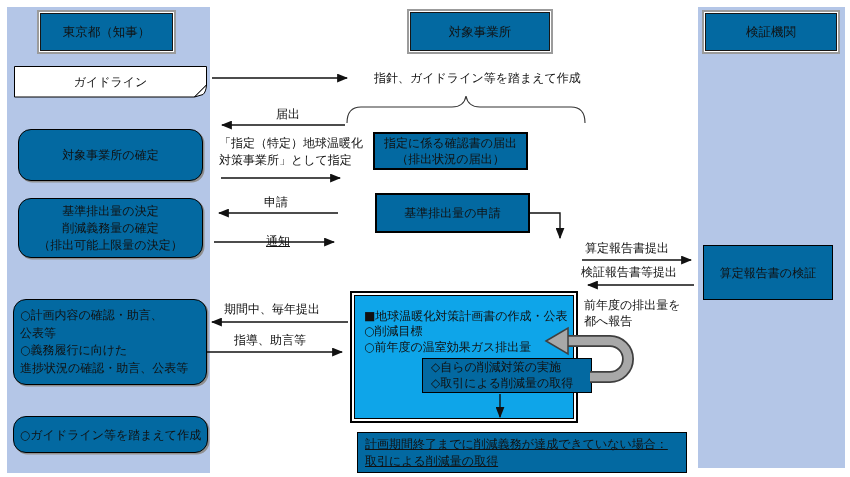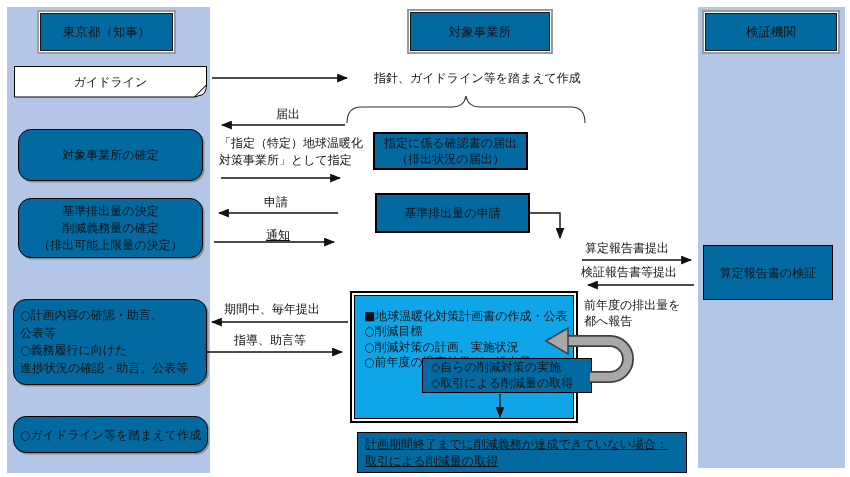--- a/index.html
+++ b/index.html
@@ -85,21 +85,20 @@
   <span class="pre">指定に係る確認書の届出
 （排出状況の届出）</span>
 </div>
 <div class="box b2 z2" style="left:375px; top:193px; width:155px; height:40px;">
   <span>基準排出量の申請</span>
 </div>
 
 <div class="mainbox" style="left:350px; top:243px; width:228px; height:132px; padding:16px 0 0 12px;">
   <div class="pline">■地球温暖化対策計画書の作成・公表</div>
   <div class="pline">○削減目標</div>
-  <div class="pline">○削減対策の計画、実施状況</div>
   <div class="pline">○前年度の温室効果ガス排出量</div>
 </div>
 
 <div class="box pre leftText z2" style="left:422px; top:358px; width:170px; height:35px; line-height:15.5px; padding-left:8px; text-align:left; border-width:1.4px;">
   <span class="pre">◇自らの削減対策の実施
 ◇取引による削減量の取得</span>
 </div>
 
 <div class="box pre leftText z2" style="left:357px; top:432px; width:330px; height:41px; line-height:16.5px; padding:2px 7px; text-align:left; border-width:1.5px;text-decoration:underline;">
   <span class="pre">計画期間終了までに削減義務が達成できていない場合：
@@ -108,21 +107,21 @@
 
 <div class="box z2" style="left:703px; top:245px; width:130px; height:55px; border-width:1.5px;">
   <span>算定報告書の検証</span>
 </div>
 
 <div class="lbl" style="left:374px; top:70px; width:230px;">指針、ガイドライン等を踏まえて作成</div>
 <div class="lbl ctr" style="left:258px; top:106px; width:60px;">届出</div>
 <div class="lbl" style="left:219px; top:135px; width:155px; line-height:16.5px;">「指定（特定）地球温暖化
 対策事業所」として指定</div>
 <div class="lbl ctr" style="left:248px; top:194px; width:56px;">申請</div>
-<div class="lbl ctr" style="left:250px; top:227px; width:56px;text-decoration:underline;">通知</div>
+<div class="lbl ctr" style="left:250px; top:233px; width:56px;text-decoration:underline;">通知</div>
 <div class="lbl" style="left:585px; top:240px; width:110px;">算定報告書提出</div>
 <div class="lbl" style="left:581px; top:264px; width:116px;">検証報告書等提出</div>
 <div class="lbl" style="left:584px; top:297px; width:112px; line-height:16px;">前年度の排出量を
 都へ報告</div>
 <div class="lbl" style="left:224px; top:301px; width:122px;">期間中、毎年提出</div>
 <div class="lbl" style="left:234px; top:332px; width:100px;">指導、助言等</div>
 
 <svg id="overlay" width="850" height="477" viewBox="0 0 850 477">
   <defs>
     <marker id="ah" viewBox="0 0 10 8" refX="9" refY="4" markerWidth="11" markerHeight="9" orient="auto-start-reverse" markerUnits="userSpaceOnUse">

